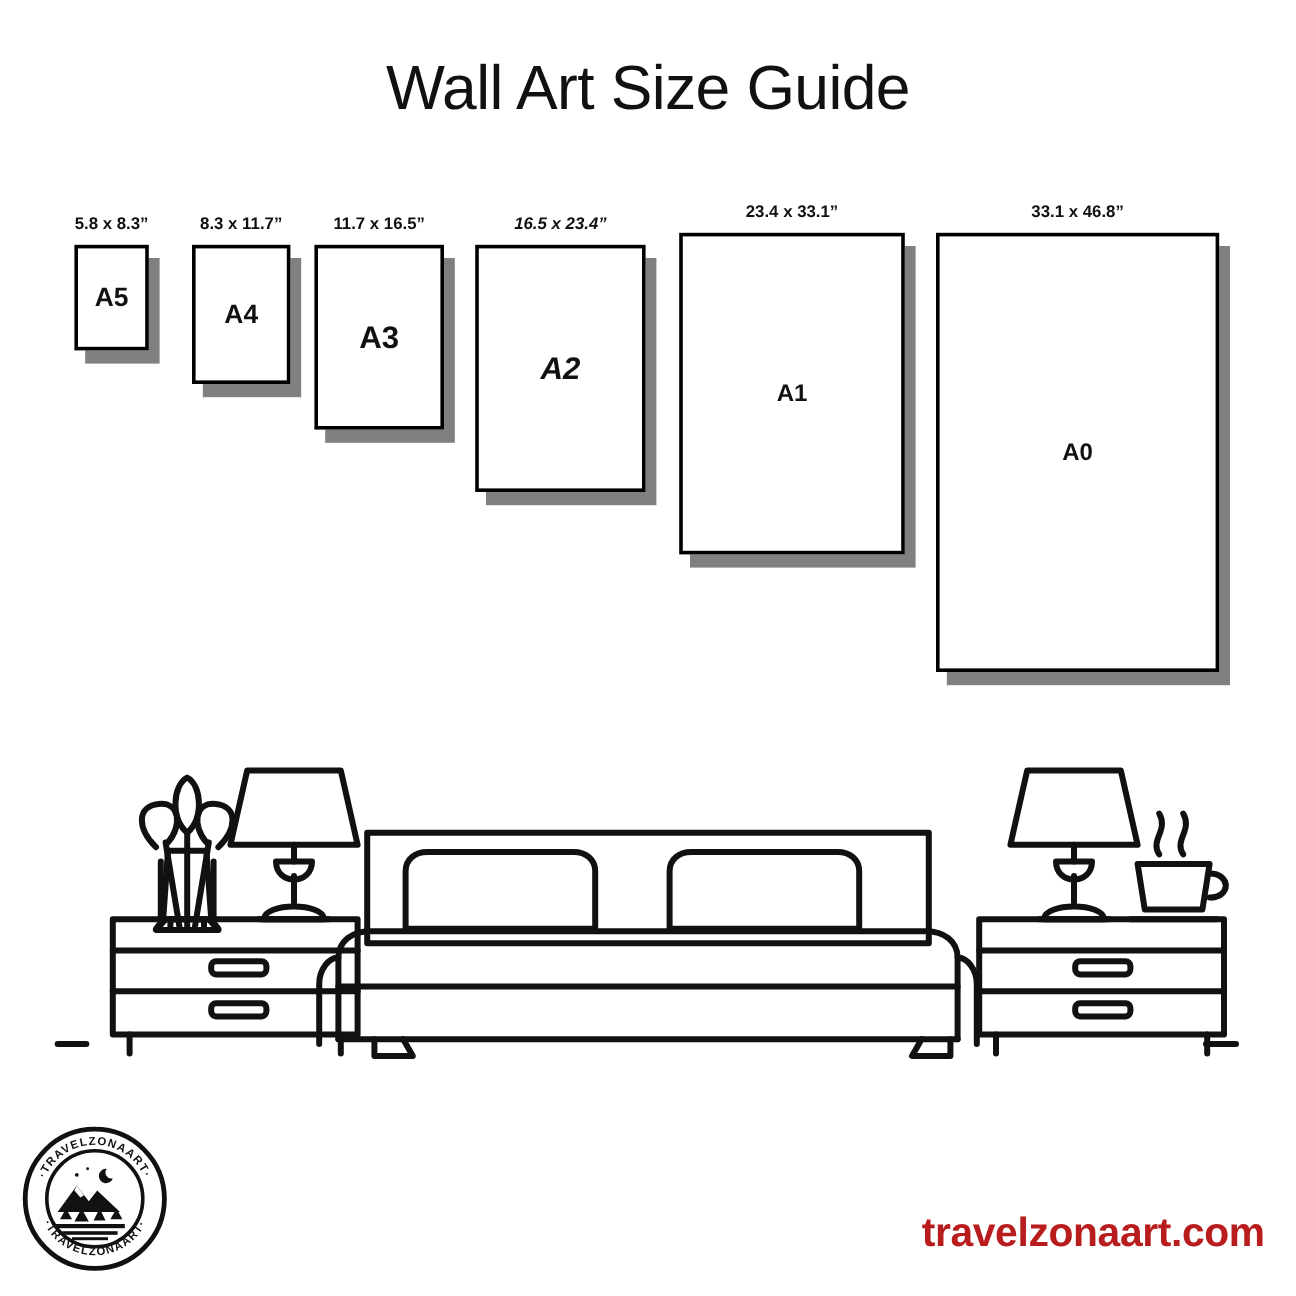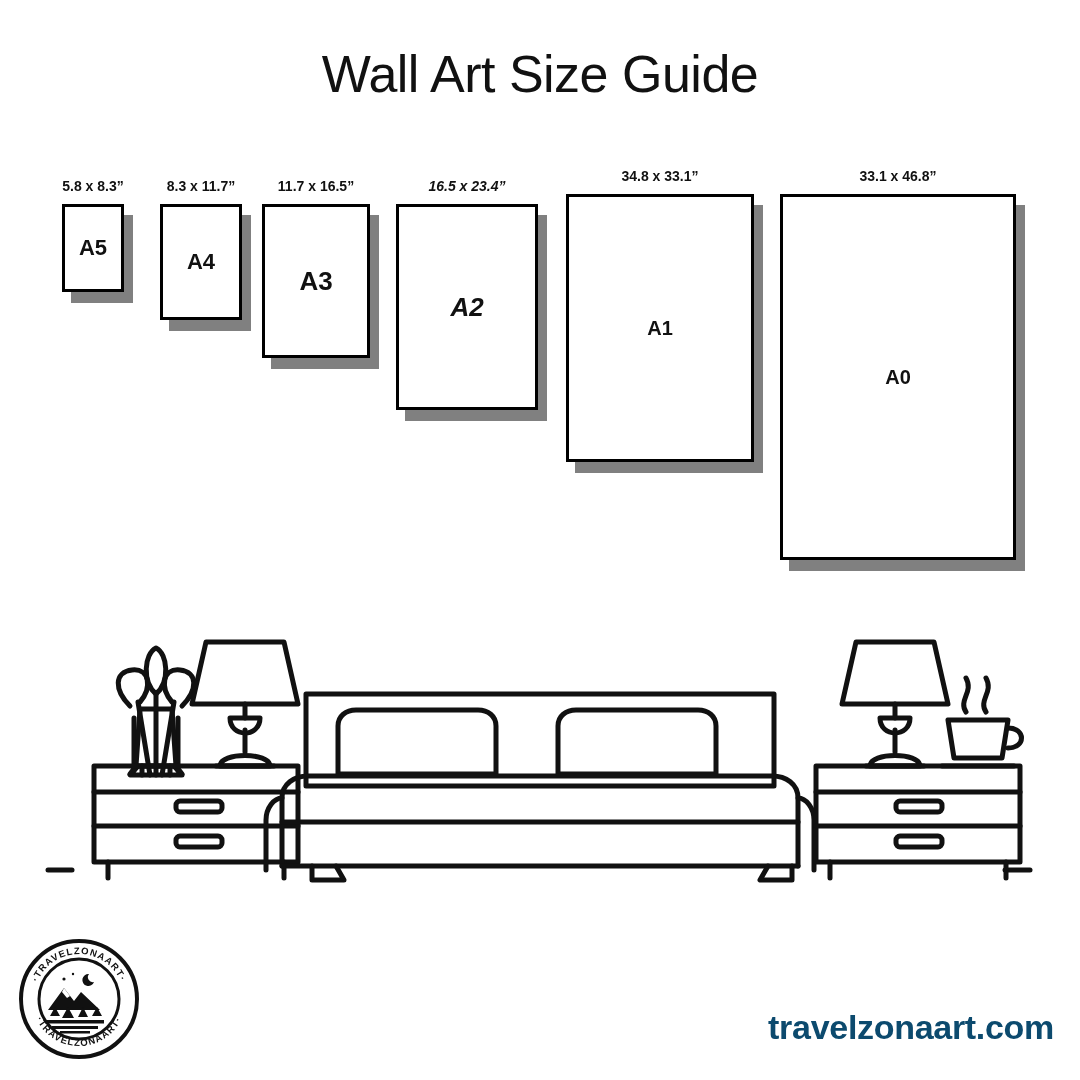--- a/index.html
+++ b/index.html
@@ -94,21 +94,21 @@
     top: 938px;
     width: 122px;
     height: 122px;
   }
   #site-url {
     position: absolute;
     right: 26px;
     top: 1008px;
     font-size: 34px;
     font-weight: bold;
-    color: #0c4a6e;
+    color: #b91c1c;
     letter-spacing: -0.3px;
   }
 </style>
 </head>
 <body>
 
 <div id="page-title">Wall Art Size Guide</div>
 
 <div id="size-chart">
     <div class="frame-group" style="left: 62px; top: 36px; width: 62px; height: 88px;">
@@ -133,21 +133,21 @@
       </div>
     </div>
     <div class="frame-group" style="left: 396px; top: 36px; width: 142px; height: 206px; font-style: italic;">
       <div class="frame-caption">16.5 x 23.4”</div>
       <div class="frame-shadow"></div>
       <div class="frame-box">
         <span class="frame-label">A2</span>
       </div>
     </div>
     <div class="frame-group" style="left: 566px; top: 26px; width: 188px; height: 268px;">
-      <div class="frame-caption">34.8 x 33.1”</div>
+      <div class="frame-caption">23.4 x 33.1”</div>
       <div class="frame-shadow"></div>
       <div class="frame-box">
         <span class="frame-label lg">A1</span>
       </div>
     </div>
     <div class="frame-group" style="left: 780px; top: 26px; width: 236px; height: 366px;">
       <div class="frame-caption">33.1 x 46.8”</div>
       <div class="frame-shadow"></div>
       <div class="frame-box">
         <span class="frame-label lg">A0</span>

